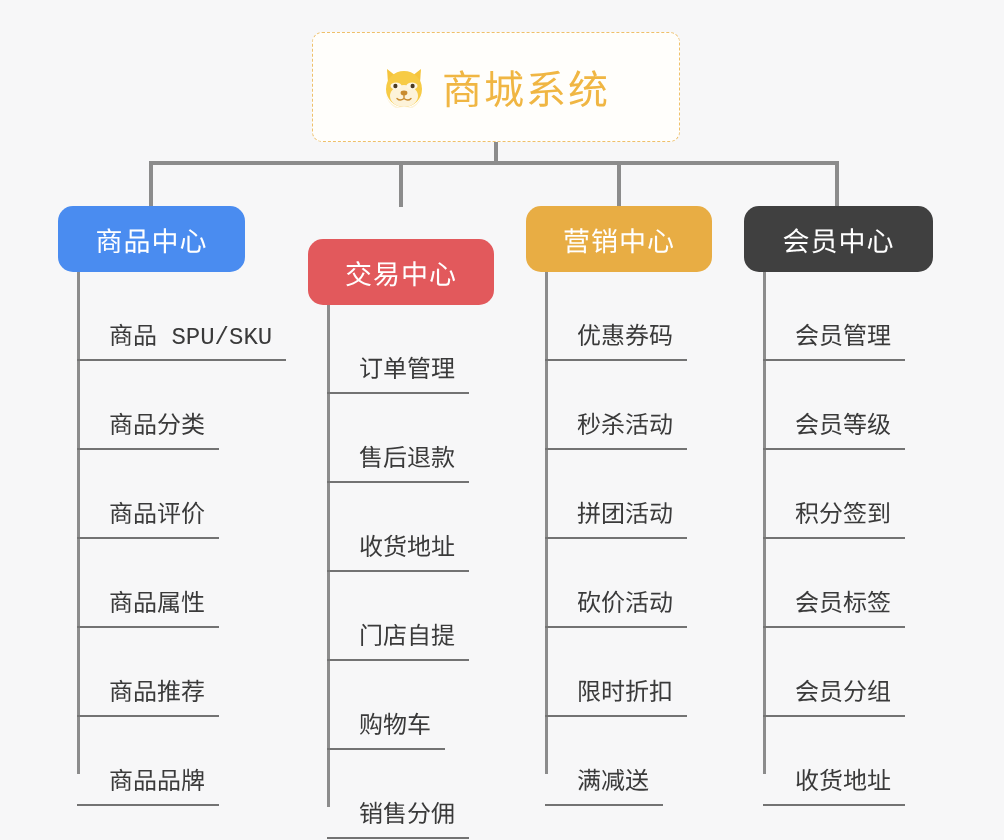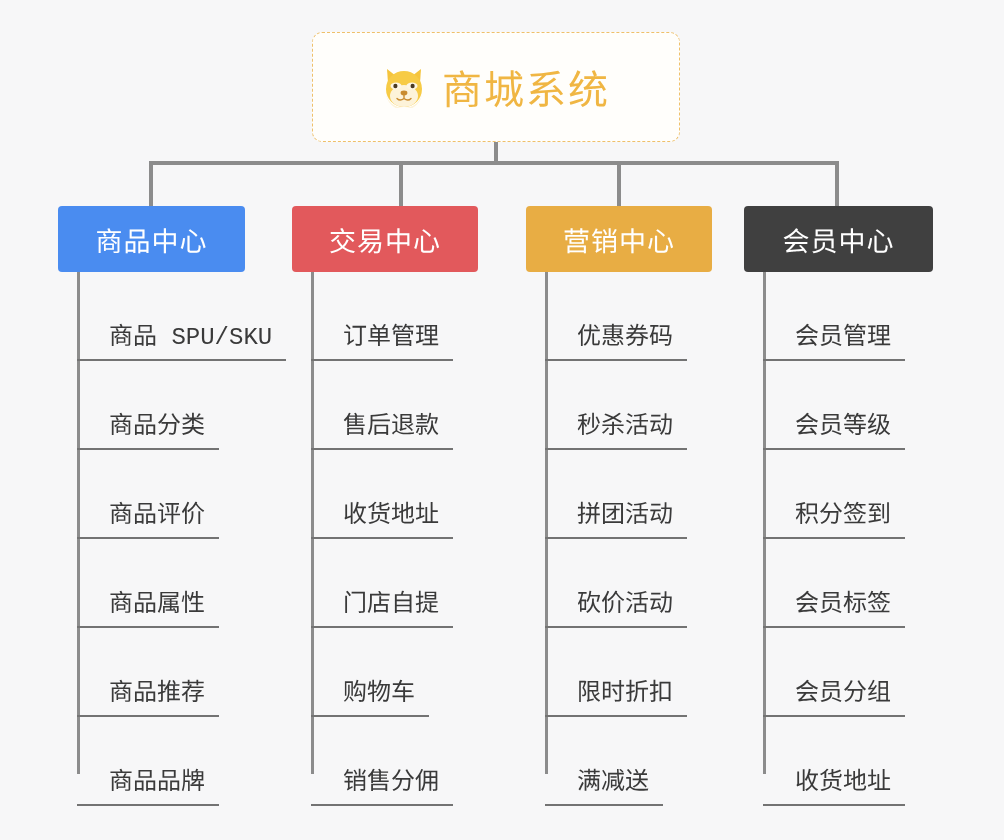--- a/index.html
+++ b/index.html
@@ -69,21 +69,21 @@
   .conn-h { height: 4px; }
 
   
   .column {
     position: absolute;
     top: 206px;
   }
   .cat-header {
     position: relative;
     height: 66px;
-    border-radius: 4px;
+    border-radius: 15px;
     display: flex;
     align-items: center;
     justify-content: center;
     color: #ffffff;
     font-size: 27px;
     letter-spacing: 1px;
     box-sizing: border-box;
   }
 
   .leaf-stem {
@@ -170,21 +170,21 @@
       </li>
       <li class="leaf-item">
         <span class="leaf-inner">商品推荐</span>
       </li>
       <li class="leaf-item">
         <span class="leaf-inner">商品品牌</span>
       </li>
     </ul>
   </div>
 
-  <div class="column" style="left:292px; width:186px;">
+  <div class="column" style="left:308px; width:186px;margin-top:33px;">
     <div class="cat-header" style="background:#e2595c;">
       <span>交易中心</span>
     </div>
     <div class="leaf-stem" style="height:502px;"></div>
     <ul class="leaf-list">
       <li class="leaf-item">
         <span class="leaf-inner">订单管理</span>
       </li>
       <li class="leaf-item">
         <span class="leaf-inner">售后退款</span>

